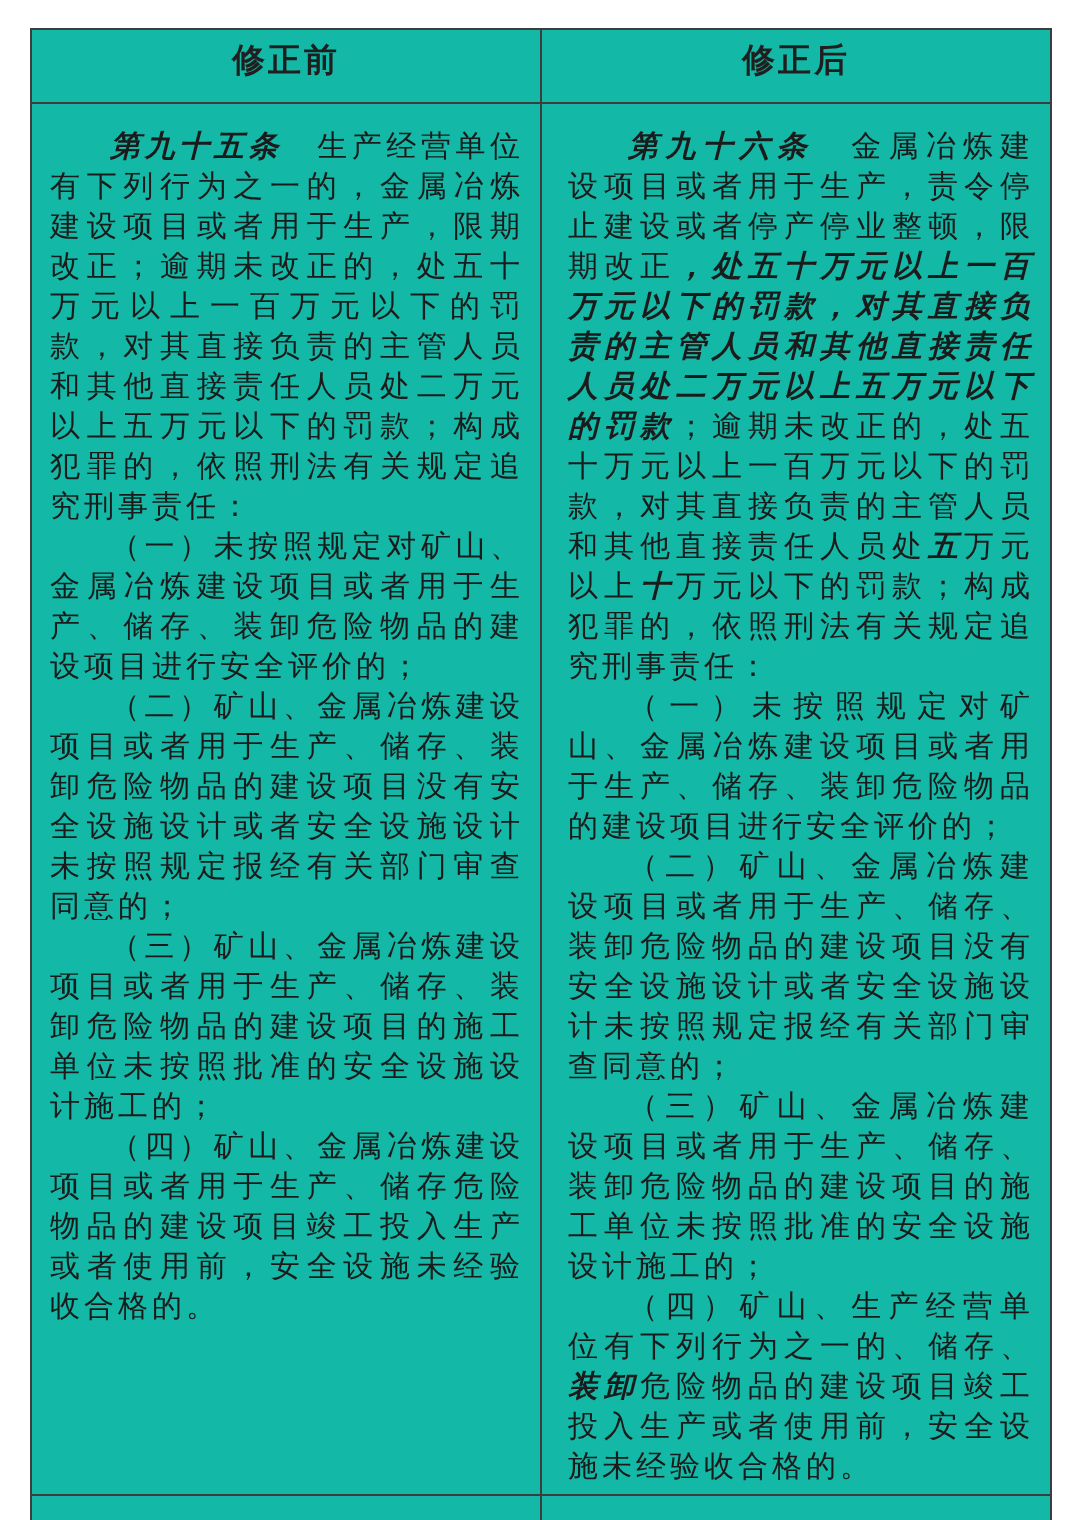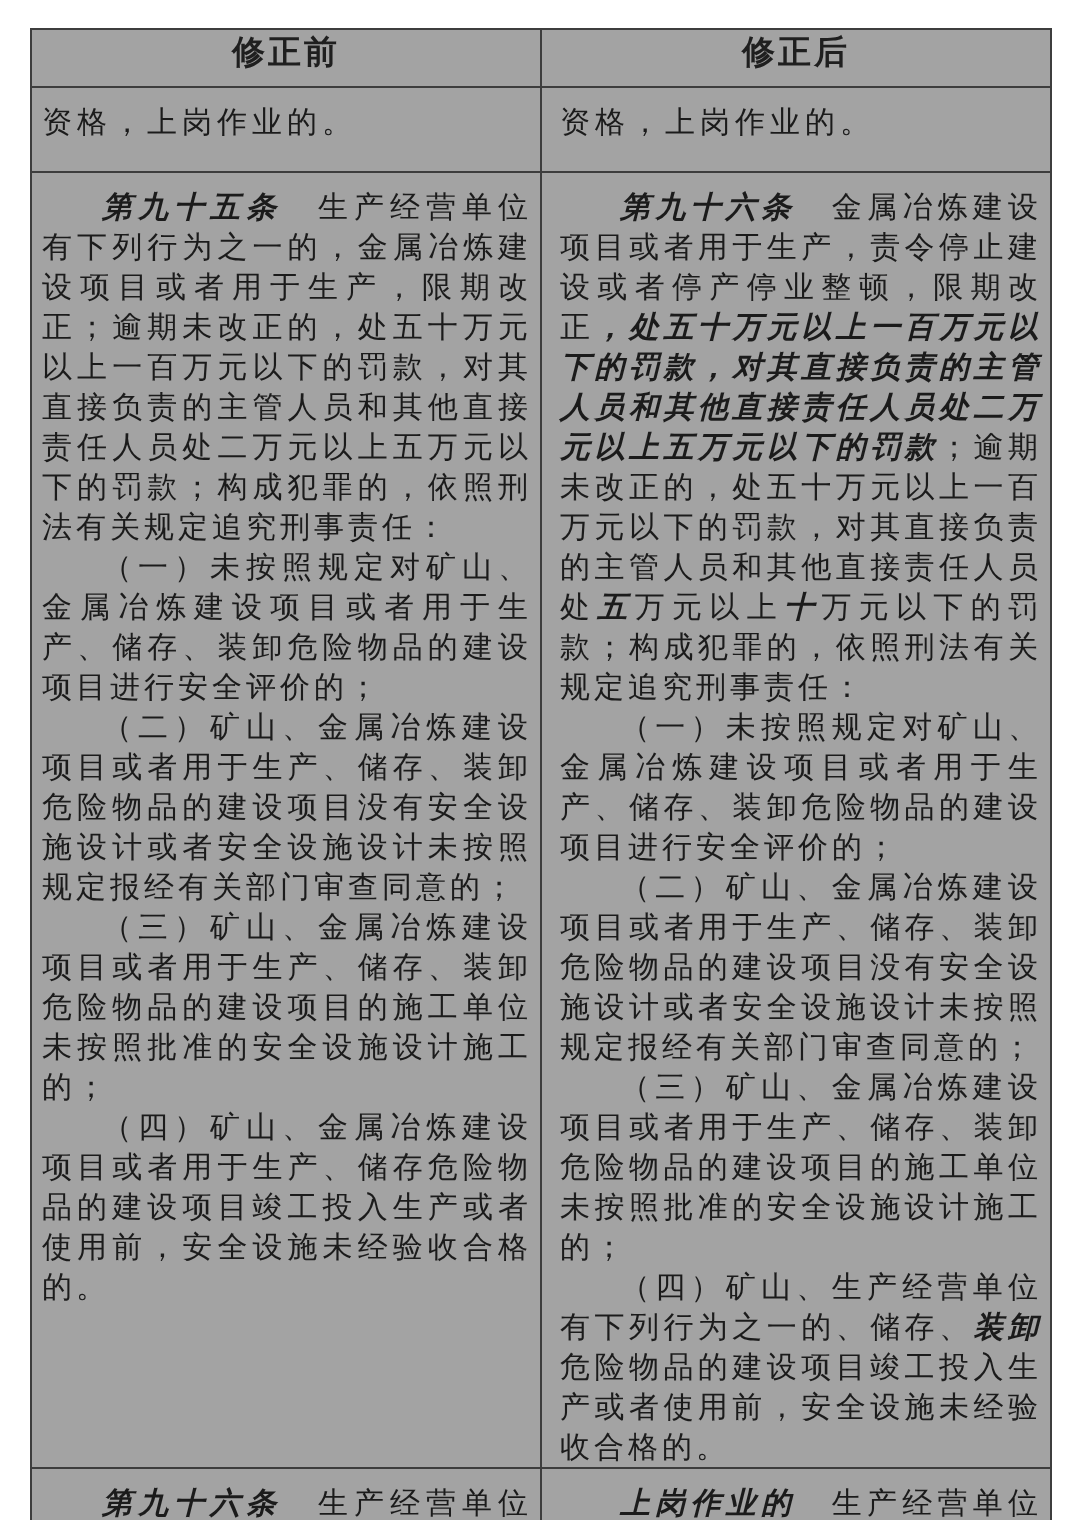--- a/index.html
+++ b/index.html
@@ -18,22 +18,22 @@
     border-collapse: collapse;
     table-layout: fixed;
     width: 1020px;
     margin: 28px 0 0 30px;
   }
   table.cmp col { width: 510px; }
   table.cmp th,
   table.cmp td {
     border: 2px solid #3d3d3d;
     vertical-align: top;
-    padding: 0;
-    background: #a3a3a3;
+    padding: 8px;
+    background: #14b8a6;
   }
   th.hdr {
     height: 56px;
     vertical-align: middle;
     text-align: center;
     font-family: "Liberation Sans", sans-serif;
     font-weight: 700;
     font-size: 33px;
     letter-spacing: 3px;
     color: #1f1f1f;
@@ -77,32 +77,20 @@
       <col>
     </colgroup>
   <thead>
     <tr>
       <th class="hdr">修正前</th>
       <th class="hdr">修正后</th>
     </tr>
   </thead>
   <tbody>
     <tr>
-      <td class="row-cont">
-        <div class="cellpad-l">
-          <p class="para-cont">资格，上岗作业的。</p>
-        </div>
-      </td>
-      <td class="row-cont">
-        <div class="cellpad-r">
-          <p class="para-cont">资格，上岗作业的。</p>
-        </div>
-      </td>
-    </tr>
-    <tr>
       <td class="row-main">
         <div class="cellpad-l">
             <p class="para"><span class="b">第九十五条</span><span>　生产经营单位有下列行为之一的，金属冶炼建设项目或者用于生产，限期改正；逾期未改正的，处五十万元以上一百万元以下的罚款，对其直接负责的主管人员和其他直接责任人员处二万元以上五万元以下的罚款；构成犯罪的，依照刑法有关规定追究刑事责任：</span></p>
             <p class="para"><span>（一）未按照规定对矿山、金属冶炼建设项目或者用于生产、储存、装卸危险物品的建设项目进行安全评价的；</span></p>
             <p class="para"><span>（二）矿山、金属冶炼建设项目或者用于生产、储存、装卸危险物品的建设项目没有安全设施设计或者安全设施设计未按照规定报经有关部门审查同意的；</span></p>
             <p class="para"><span>（三）矿山、金属冶炼建设项目或者用于生产、储存、装卸危险物品的建设项目的施工单位未按照批准的安全设施设计施工的；</span></p>
             <p class="para"><span>（四）矿山、金属冶炼建设项目或者用于生产、储存危险物品的建设项目竣工投入生产或者使用前，安全设施未经验收合格的。</span></p>
           </div>
       </td>
       <td class="row-main">

